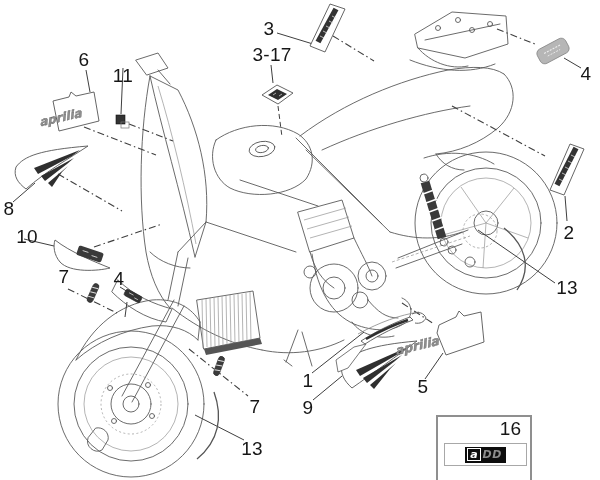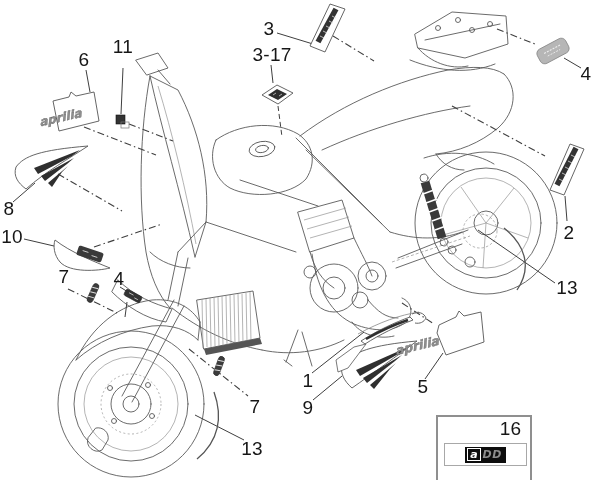--- a/index.html
+++ b/index.html
@@ -250,28 +250,28 @@
   </g>
 
   <g>
     <path class="decal-outline" d="M439,325 L456,317 L459,311 L464,316 L481,312 L484,342 L446,355 L437,333 Z"></path>
     <text class="aprilia-text" x="441" y="339" font-size="12.5" transform="rotate(-14 461 334) skewX(-8)">aprilia</text>
   </g>
 
 </svg>
 
 <div class="callout" style="left:84px;top:60px">6</div>
-<div class="callout" style="left:123px;top:47px">11</div>
+<div class="callout" style="left:123px;top:76px">11</div>
 <div class="callout" style="left:269px;top:29px">3</div>
 <div class="callout" style="left:272px;top:55px">3-17</div>
 <div class="callout" style="left:586px;top:74px">4</div>
 <div class="callout" style="left:569px;top:233px">2</div>
 <div class="callout" style="left:567px;top:288px">13</div>
 <div class="callout" style="left:9px;top:209px">8</div>
-<div class="callout" style="left:12px;top:237px">10</div>
+<div class="callout" style="left:27px;top:237px">10</div>
 <div class="callout" style="left:64px;top:277px">7</div>
 <div class="callout" style="left:119px;top:279px">4</div>
 <div class="callout" style="left:308px;top:381px">1</div>
 <div class="callout" style="left:308px;top:408px">9</div>
 <div class="callout" style="left:423px;top:387px">5</div>
 <div class="callout" style="left:255px;top:407px">7</div>
 <div class="callout" style="left:252px;top:449px">13</div>
 
 <div class="legend">
   <div class="num">16</div>

